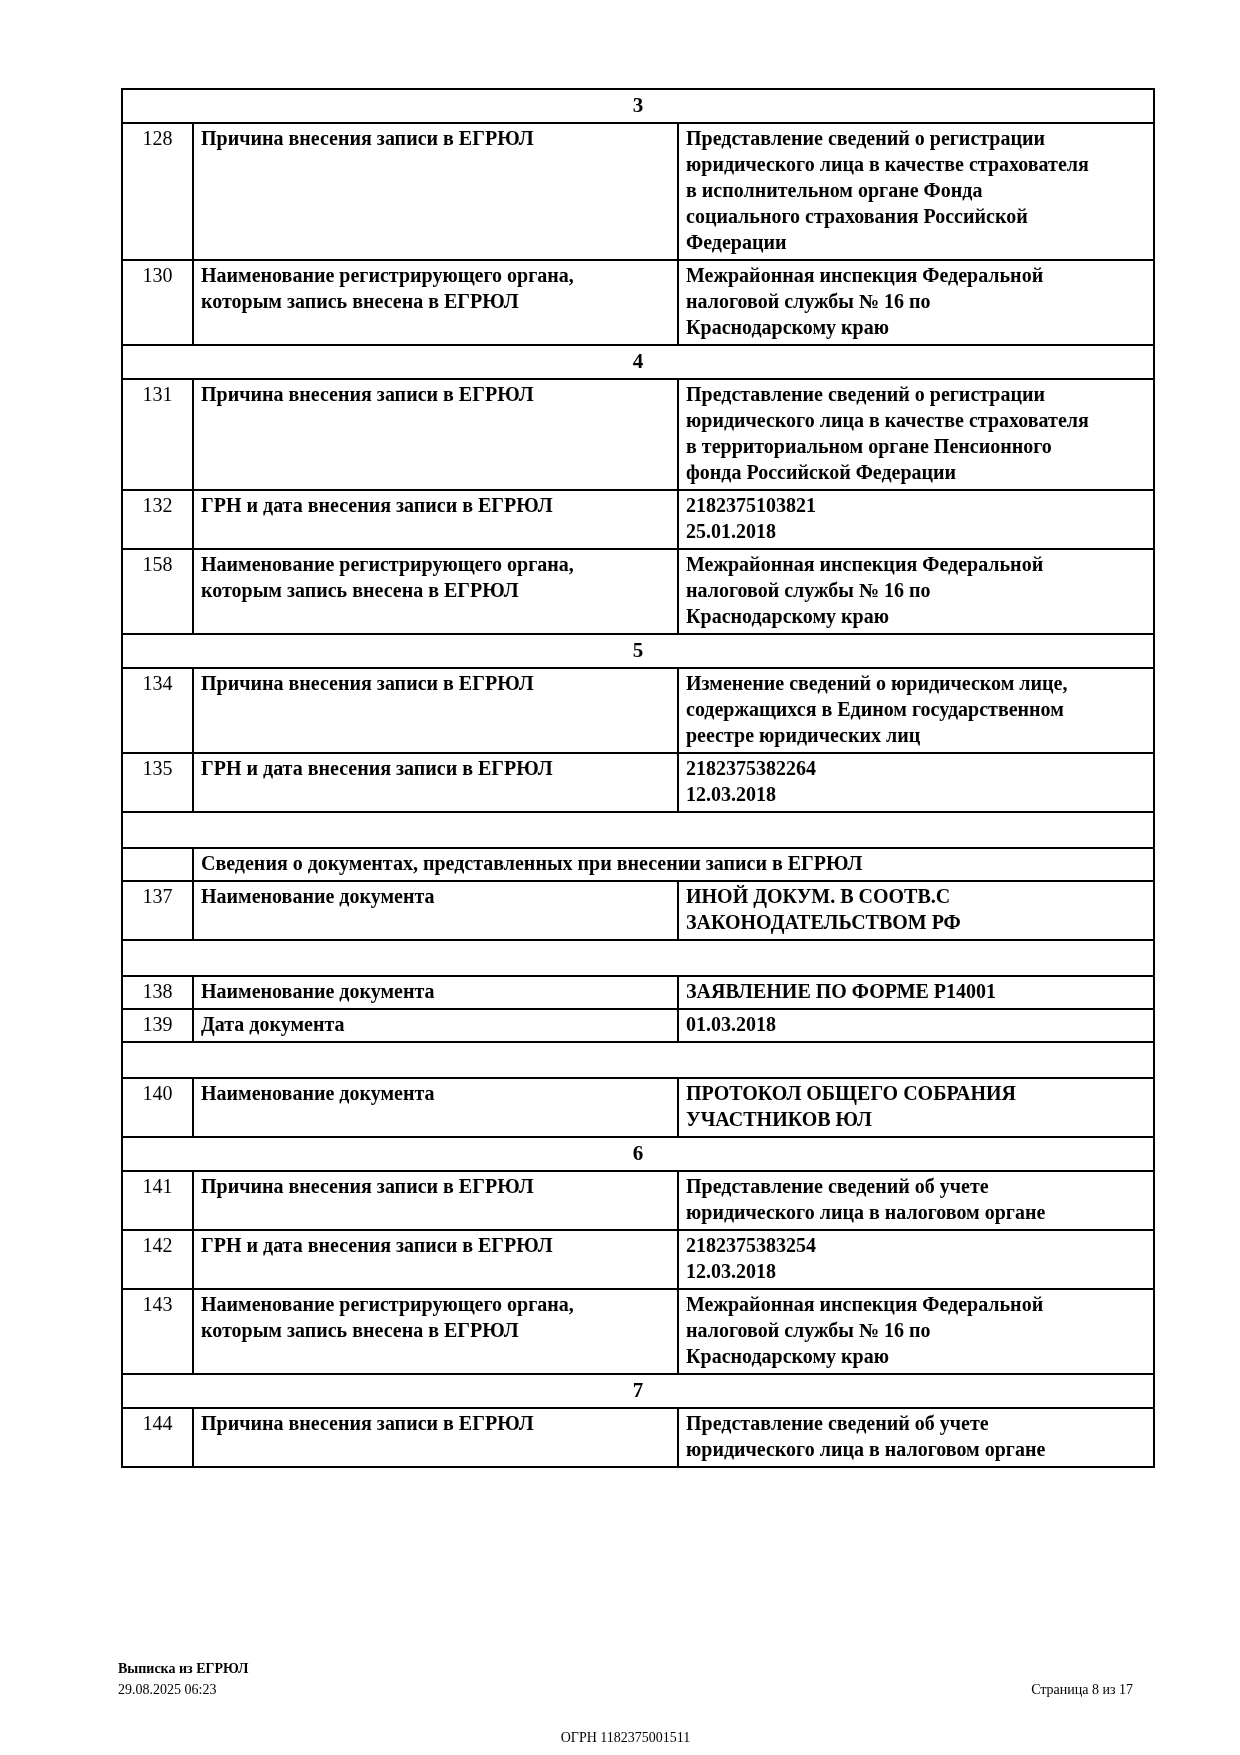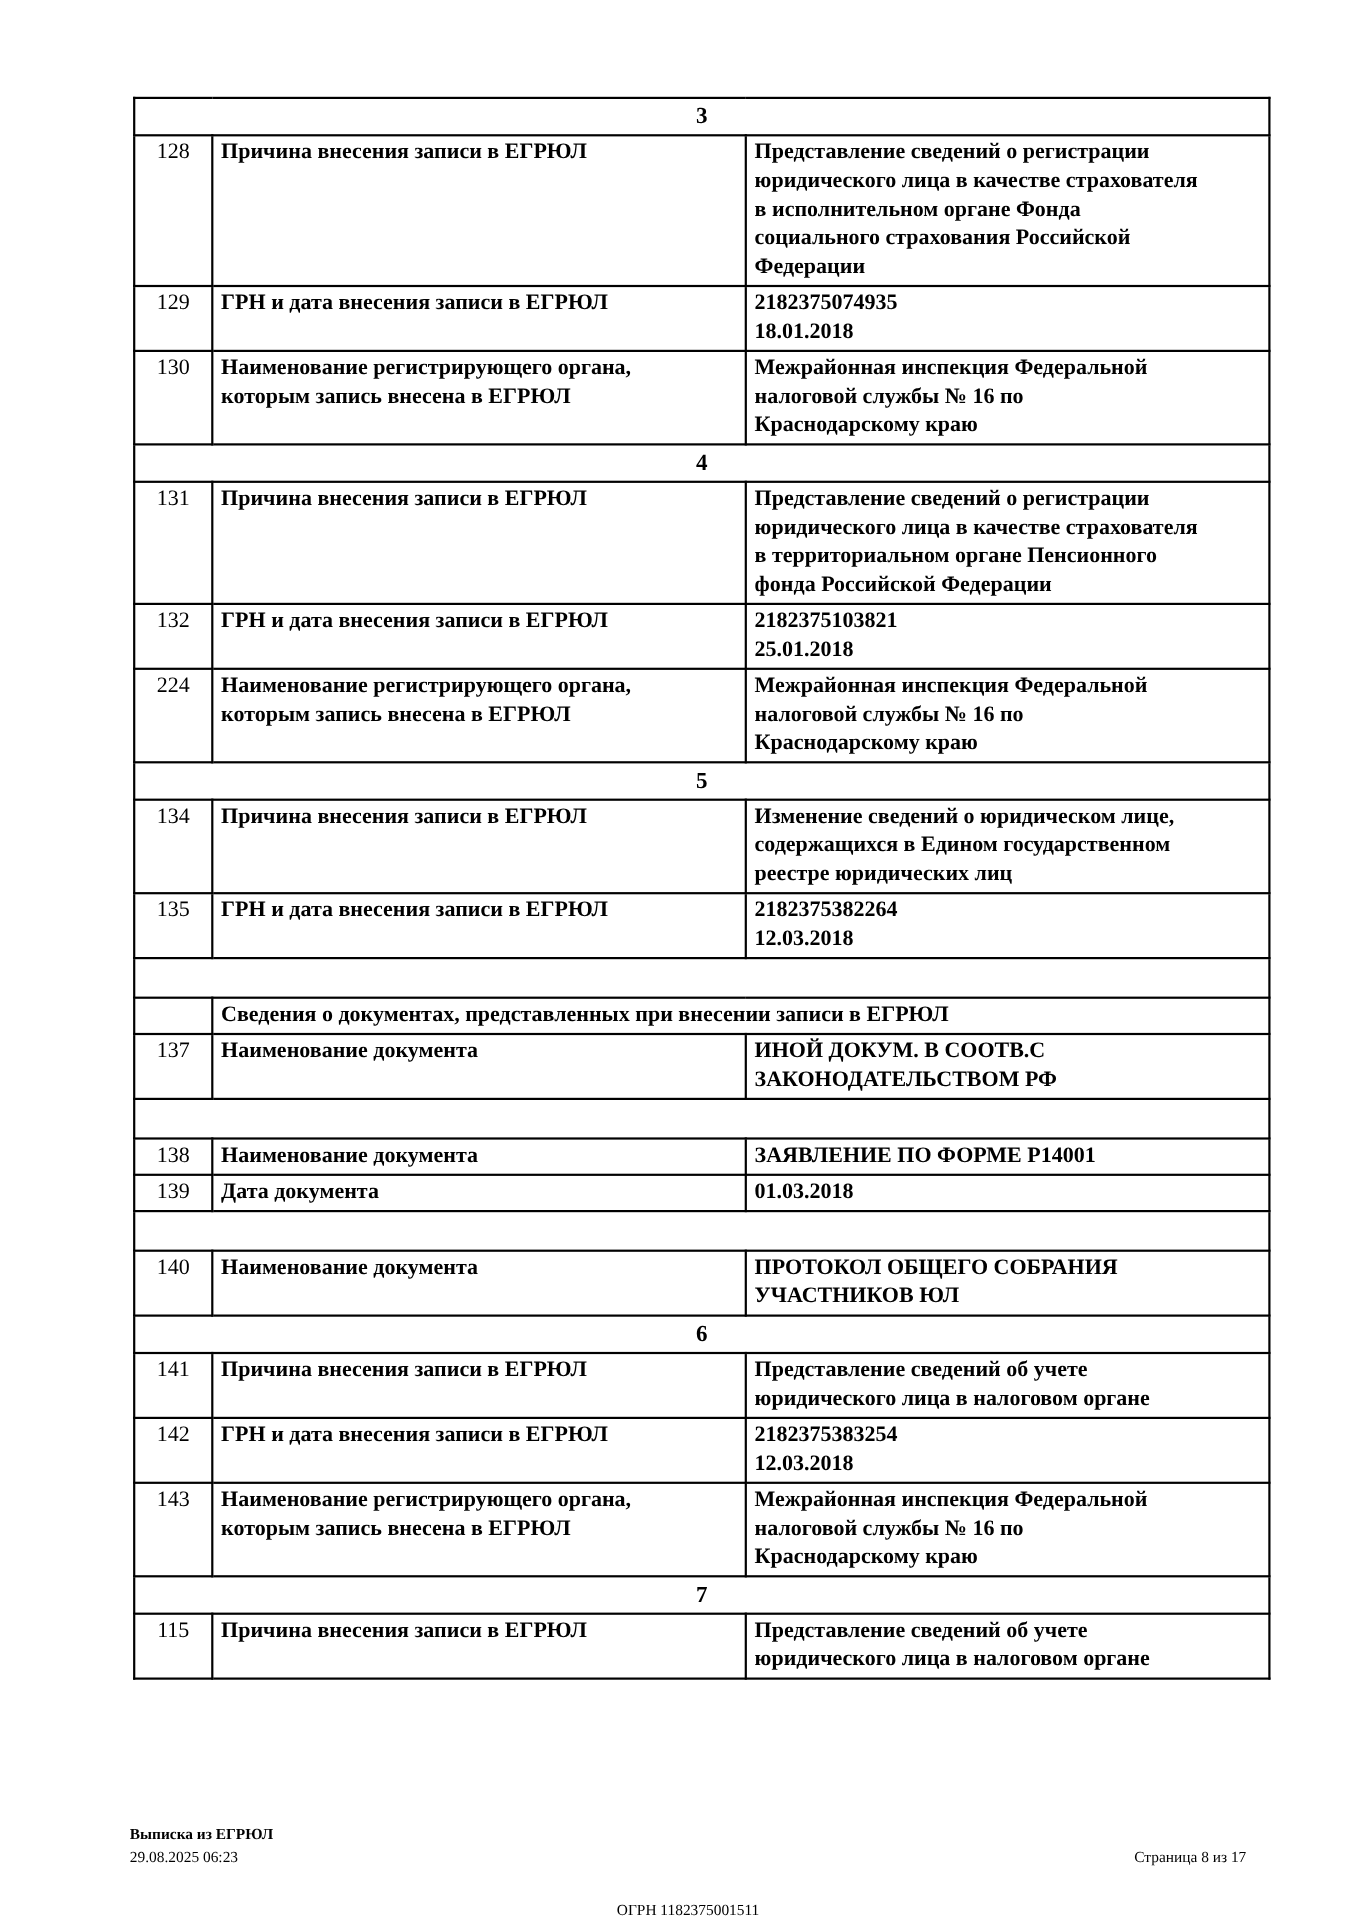--- a/index.html
+++ b/index.html
@@ -103,26 +103,20 @@
         <tr class="row-field">
           <td class="cell-num">128</td>
           <td class="cell-label">Причина внесения записи в ЕГРЮЛ</td>
           <td class="cell-value">Представление сведений о регистрации
 юридического лица в качестве страхователя
 в исполнительном органе Фонда
 социального страхования Российской
 Федерации</td>
         </tr>
         <tr class="row-field">
-          <td class="cell-num">129</td>
-          <td class="cell-label">ГРН и дата внесения записи в ЕГРЮЛ</td>
-          <td class="cell-value">2182375074935
-18.01.2018</td>
-        </tr>
-        <tr class="row-field">
           <td class="cell-num">130</td>
           <td class="cell-label">Наименование регистрирующего органа,
 которым запись внесена в ЕГРЮЛ</td>
           <td class="cell-value">Межрайонная инспекция Федеральной
 налоговой службы № 16 по
 Краснодарскому краю</td>
         </tr>
         <tr class="row-section">
           <td colspan="3">4</td>
         </tr>
@@ -134,21 +128,21 @@
 в территориальном органе Пенсионного
 фонда Российской Федерации</td>
         </tr>
         <tr class="row-field">
           <td class="cell-num">132</td>
           <td class="cell-label">ГРН и дата внесения записи в ЕГРЮЛ</td>
           <td class="cell-value">2182375103821
 25.01.2018</td>
         </tr>
         <tr class="row-field">
-          <td class="cell-num">224</td>
+          <td class="cell-num">158</td>
           <td class="cell-label">Наименование регистрирующего органа,
 которым запись внесена в ЕГРЮЛ</td>
           <td class="cell-value">Межрайонная инспекция Федеральной
 налоговой службы № 16 по
 Краснодарскому краю</td>
         </tr>
         <tr class="row-section">
           <td colspan="3">5</td>
         </tr>
         <tr class="row-field">
@@ -219,21 +213,21 @@
           <td class="cell-label">Наименование регистрирующего органа,
 которым запись внесена в ЕГРЮЛ</td>
           <td class="cell-value">Межрайонная инспекция Федеральной
 налоговой службы № 16 по
 Краснодарскому краю</td>
         </tr>
         <tr class="row-section">
           <td colspan="3">7</td>
         </tr>
         <tr class="row-field">
-          <td class="cell-num">115</td>
+          <td class="cell-num">144</td>
           <td class="cell-label">Причина внесения записи в ЕГРЮЛ</td>
           <td class="cell-value">Представление сведений об учете
 юридического лица в налоговом органе</td>
         </tr>
       </tbody>
   </table>
 
   <div class="footer">
     <div class="footer-left">
       <div class="footer-doc-type">Выписка из ЕГРЮЛ</div>

